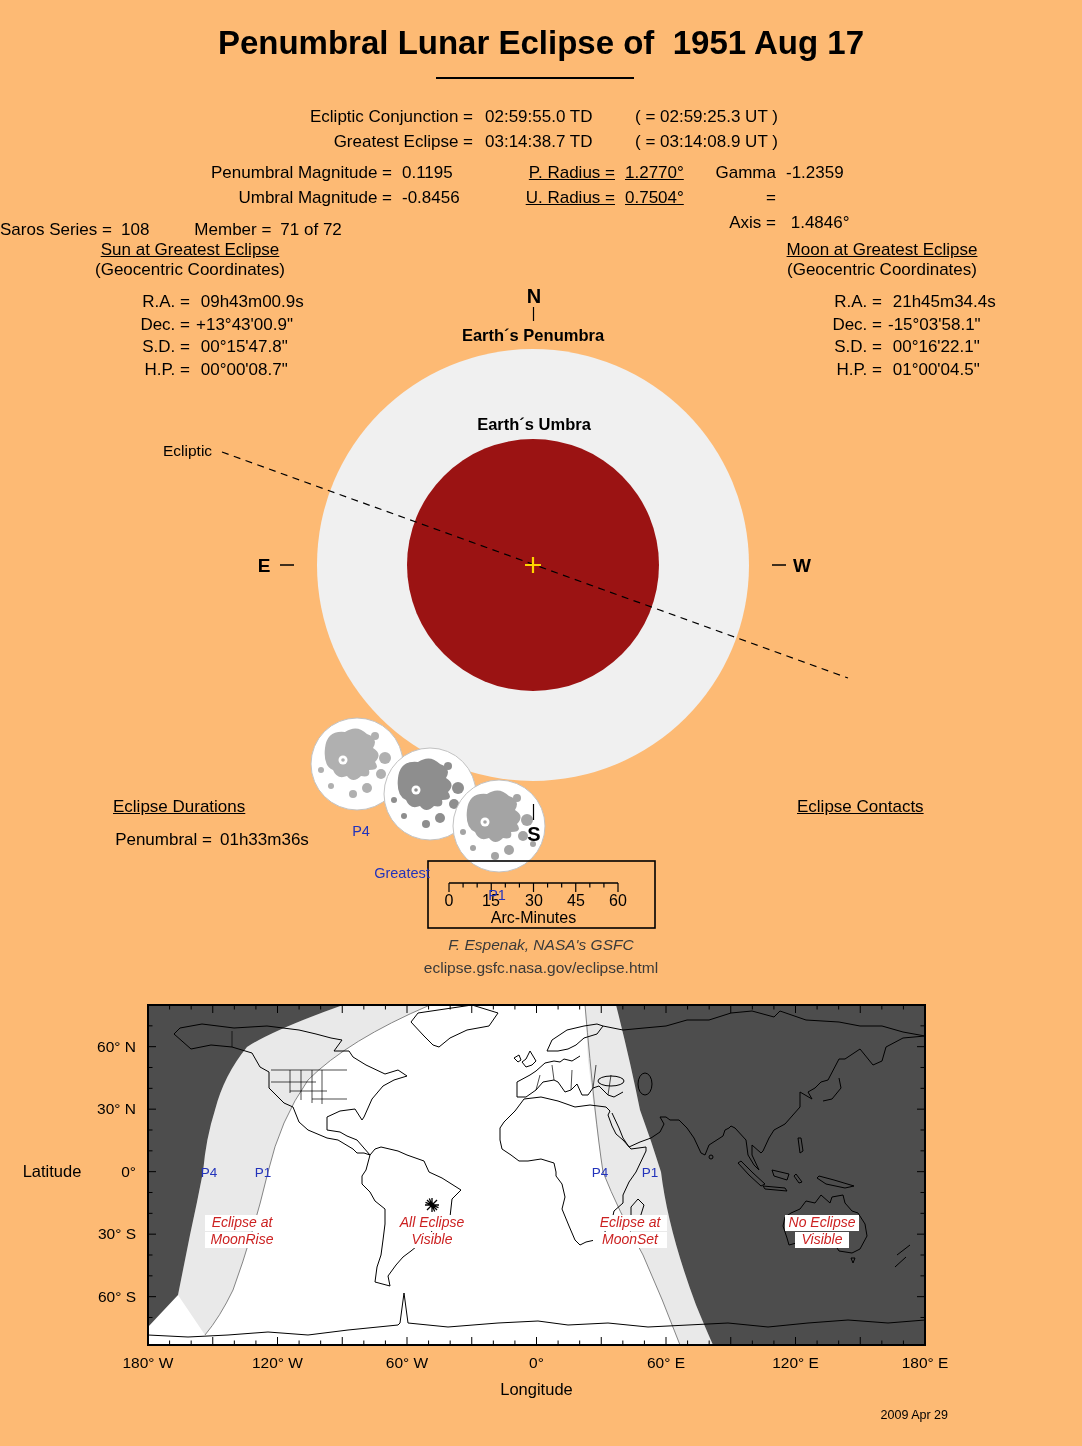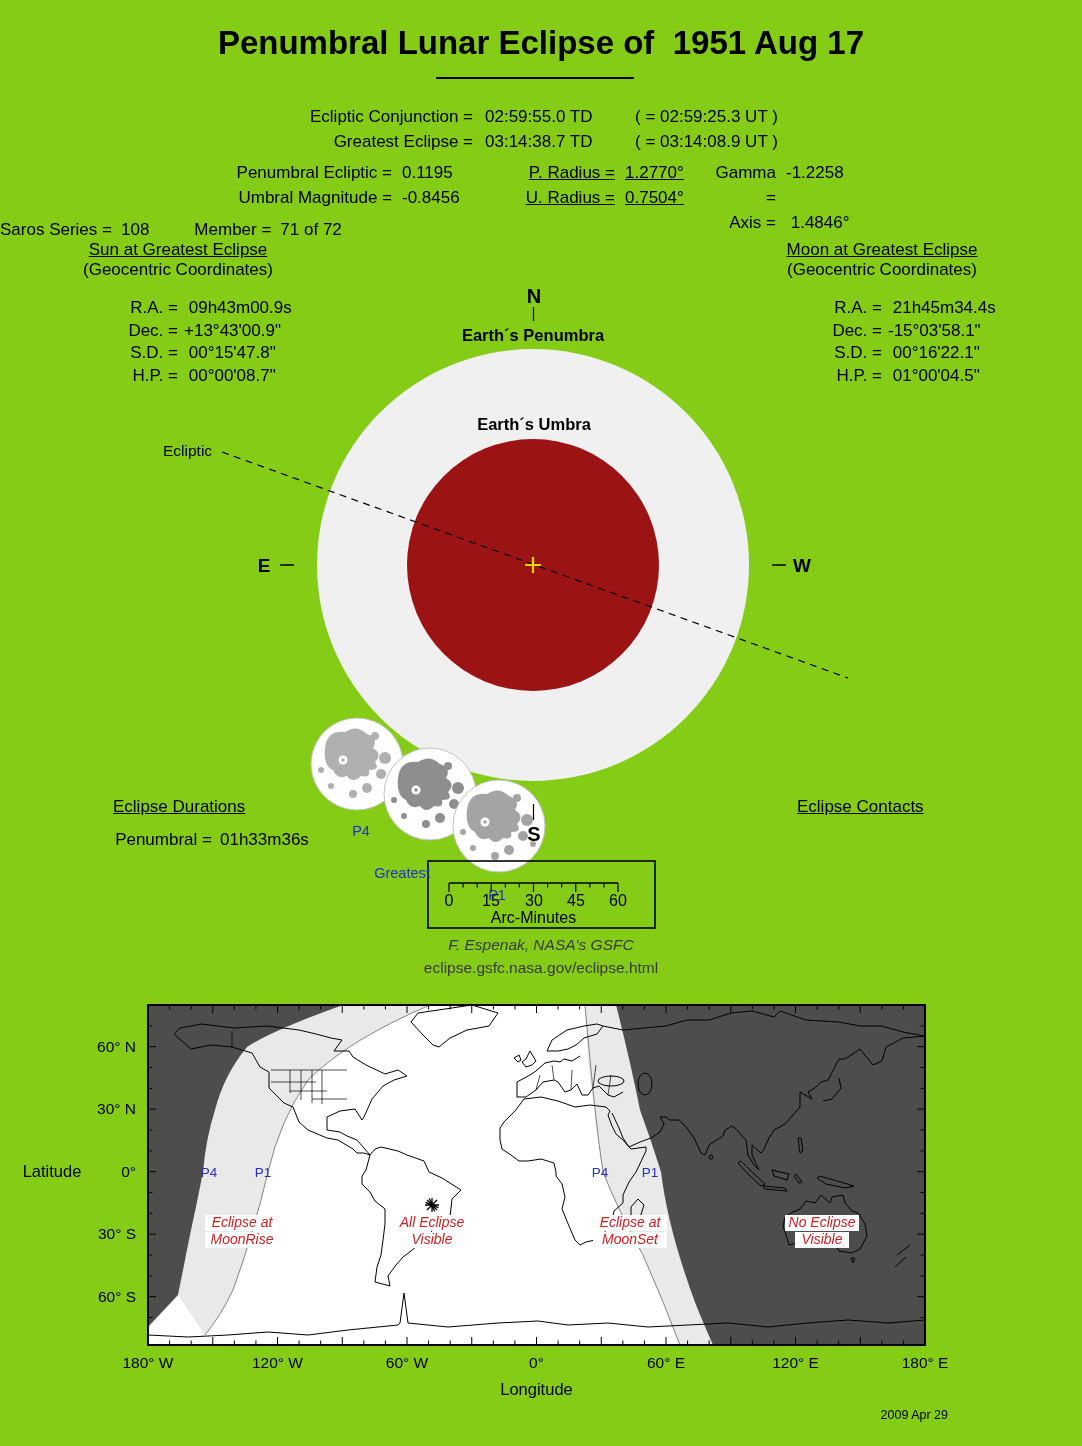--- a/index.html
+++ b/index.html
@@ -1,41 +1,41 @@
 <!DOCTYPE html>
 <html><head>
 <meta charset="utf-8">
 <style>
   html,body{margin:0;padding:0;background:#fff;}
-  #page{position:relative;width:1082px;height:1446px;background:#84cc16;
+  #page{position:relative;width:1082px;height:1446px;background:#fdba74;
         font-family:"Liberation Sans",sans-serif;color:#000;overflow:hidden;}
   .abs{position:absolute;}
   #title{left:0;right:0;top:24px;text-align:center;font-size:33px;font-weight:bold;white-space:pre;}
   #title-underline{left:436px;top:77px;width:198px;height:2px;background:#000;}
   .t17{font-size:17px;}
   #events{left:283px;top:104px;display:grid;grid-template-columns:190px 148px auto;line-height:25px;}
   #events .lab{text-align:right;}
   #events .td{padding-left:12px;}
   #events .ut{padding-left:14px;}
   .kv{display:grid;line-height:25px;}
   #mag{left:178px;top:160px;grid-template-columns:214px 90px;}
   #rad{left:500px;top:160px;grid-template-columns:115px 100px;text-decoration:underline;}
   #gax{left:702px;top:160px;grid-template-columns:74px 110px;}
   .kv .lab{text-align:right;}
   .kv .val{padding-left:10px;white-space:pre;}
   #saros{left:0;right:0;top:220px;}
   #saros .gap{margin-left:45px;}
   #saros .v{margin-left:9px;}
   .coord-block{width:260px;}
-  #sun-block{left:48px;top:240px;}
+  #sun-block{left:60px;top:240px;}
   #moon-block{left:752px;top:240px;}
   .blk-title{text-align:center;font-size:17px;}
   .blk-title .u{text-decoration:underline;}
   .blk-sub{text-align:center;font-size:17px;}
-  .coord-rows{display:grid;grid-template-columns:130px 1fr;line-height:22.5px;margin-top:17px;font-size:17px;}
+  .coord-rows{display:grid;grid-template-columns:130px 1fr;line-height:22.5px;margin-top:11px;font-size:17px;}
   .coord-rows .cl{text-align:right;}
   .coord-rows .cv{padding-left:6px;white-space:pre;}
   #durations-title{left:113px;top:797px;}
   #contacts-title{left:797px;top:797px;}
   .sec-title{font-size:17px;text-decoration:underline;}
   #durations-row{left:60px;top:829px;width:320px;grid-template-columns:152px auto;line-height:22px;}
   #contacts-rows{left:752px;top:826px;width:220px;grid-template-columns:40px auto;line-height:22px;}
   .kv2{display:grid;font-size:17px;}
   .kv2 .lab{text-align:right;}
   .kv2 .val{padding-left:8px;white-space:pre;}
@@ -72,34 +72,34 @@
   <div id="events" class="abs t17">
     <div class="lab">Ecliptic Conjunction =</div>
     <div class="td">02:59:55.0 TD</div>
     <div class="ut">( = 02:59:25.3 UT )</div>
     <div class="lab">Greatest Eclipse =</div>
     <div class="td">03:14:38.7 TD</div>
     <div class="ut">( = 03:14:08.9 UT )</div>
   </div>
 
   <div id="mag" class="abs kv t17">
-    <div class="lab">Penumbral Ecliptic =</div>
+    <div class="lab">Penumbral Magnitude =</div>
     <div class="val">0.1195</div>
     <div class="lab">Umbral Magnitude =</div>
     <div class="val">-0.8456</div>
   </div>
   <div id="rad" class="abs kv t17">
     <div class="lab">P. Radius =</div>
     <div class="val">1.2770°</div>
     <div class="lab">U. Radius =</div>
     <div class="val">0.7504°</div>
   </div>
   <div id="gax" class="abs kv t17">
     <div class="lab">Gamma =</div>
-    <div class="val">-1.2258</div>
+    <div class="val">-1.2359</div>
     <div class="lab">Axis =</div>
     <div class="val"> 1.4846°</div>
   </div>
 
   <div id="saros" class="abs t17">
     <span>Saros Series =</span><span class="v">108</span><span class="gap">Member =</span><span class="v">71 of 72</span>
   </div>
 
   <div id="sun-block" class="abs coord-block">
     <div class="blk-title"><span class="u">Sun at Greatest Eclipse</span></div>

